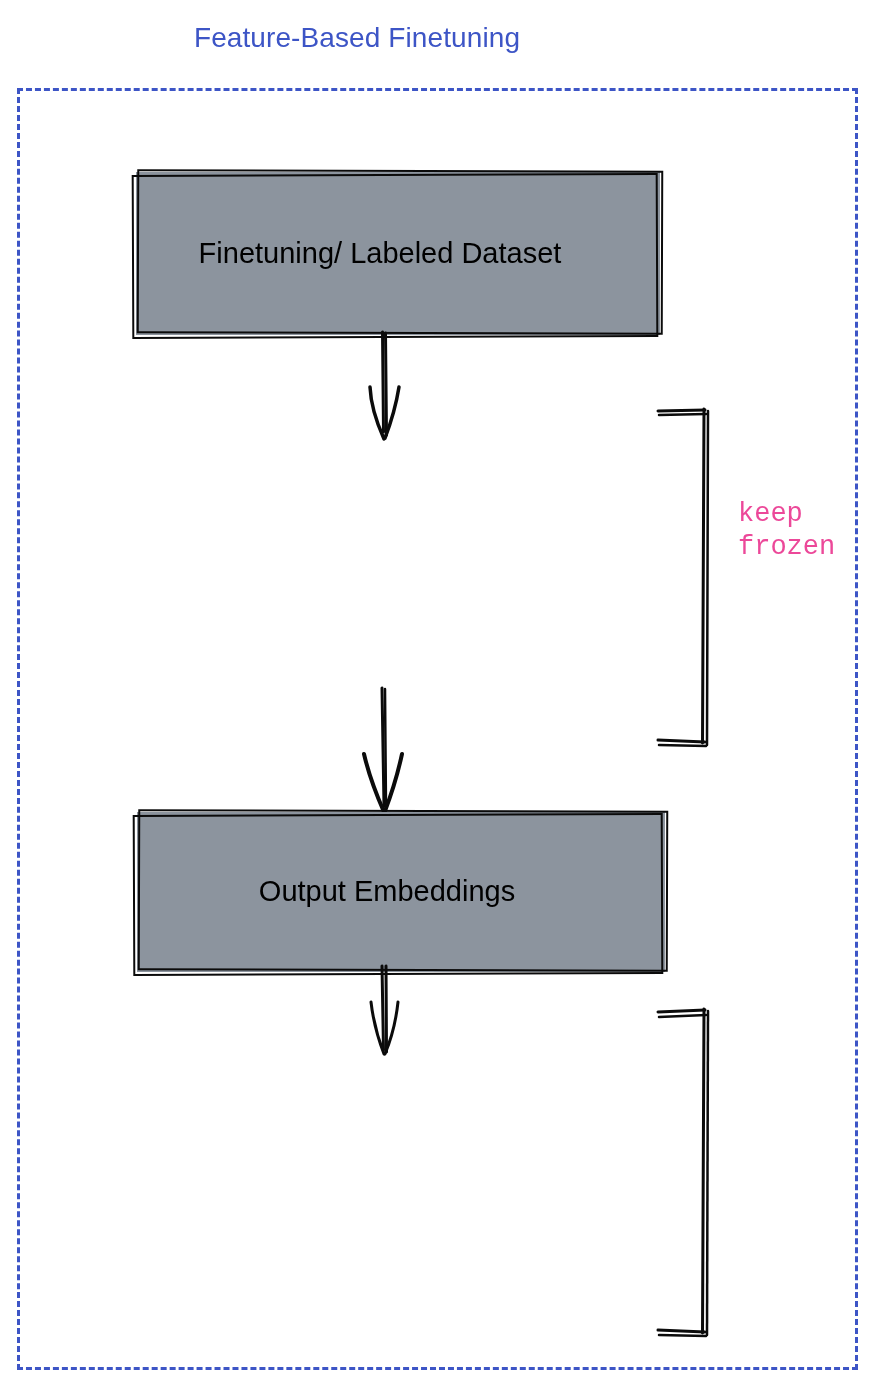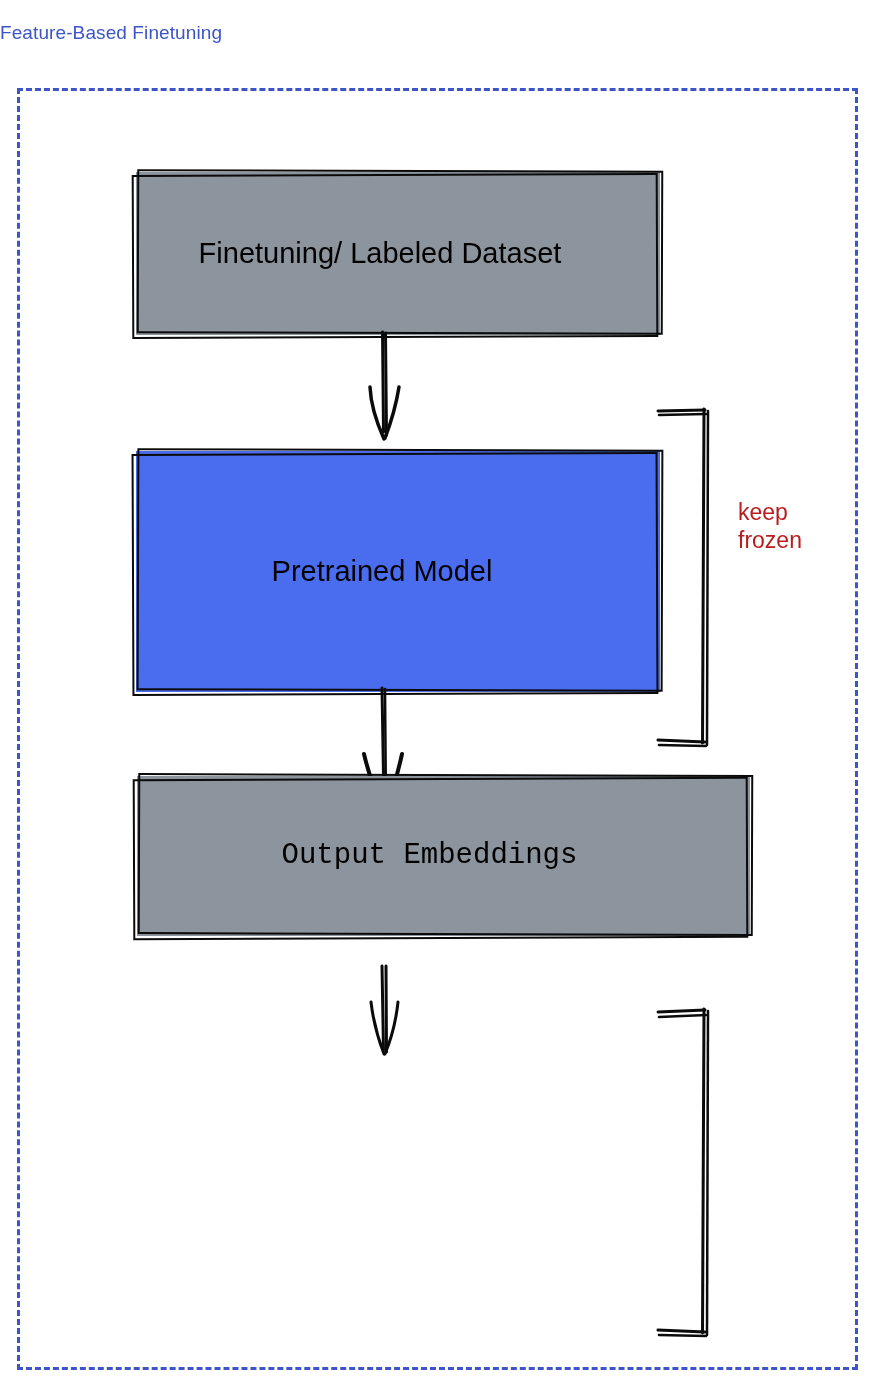--- a/index.html
+++ b/index.html
@@ -18,21 +18,22 @@
     position: absolute;
     left: 0; top: 0;
     width: 880px;
     height: 1393px;
   }
   .diagram-title {
     position: absolute;
     left: 0;
     top: 22px;
     width: 714px;
-    font-size: 19px;
+    text-align: center;
+    font-size: 28px;
     font-weight: 400;
     color: #3d55c6;
     letter-spacing: 0.1px;
     font-family: "Liberation Sans", sans-serif;
   }
   .frame {
     position: absolute;
     left: 17px;
     top: 88px;
     width: 841px;
@@ -77,21 +78,21 @@
     background: transparent;
   }
   .node .fill {
     position: absolute;
     left: 0; top: 0; right: 0; bottom: 0;
     z-index: 0;
   }
   
   #node-dataset { left: 136px; top: 172px; width: 524px; height: 163px; }
   #node-pretrained { left: 136px; top: 451px; width: 524px; height: 241px; }
-  #node-embeddings { left: 137px; top: 776px; width: 613px; height: 160px; font-family: Liberation Mono, monospace; }
+  #node-embeddings { left: 137px; top: 812px; width: 528px; height: 160px; }
   #node-classifier { left: 139px; top: 1052px; width: 526px; height: 240px; }
 
   #node-dataset .node-label { transform: translateX(-18px); }
   #node-pretrained .node-label { transform: translateX(-16px); }
   #node-embeddings .node-label { transform: translateX(-14px); }
   #node-classifier .node-label { transform: translateX(-14px); }
 
   .arrow-svg, .bracket-svg {
     position: absolute;
     overflow: visible;
@@ -99,23 +100,23 @@
   }
   #arrow-1 { left: 355px; top: 332px; width: 60px; height: 115px; }
   #arrow-2 { left: 352px; top: 688px; width: 64px; height: 128px; }
   #arrow-3 { left: 355px; top: 966px; width: 60px; height: 92px; }
 
   #bracket-frozen { left: 650px; top: 405px; width: 70px; height: 345px; }
   #bracket-train  { left: 650px; top: 1006px; width: 70px; height: 334px; }
 
   .side-label {
     position: absolute;
-    font-size: 23px;
-    color: #b91c1c;
-    font-family: Liberation Sans, sans-serif;
+    font-size: 27px;
+    color: #ec4899;
+    font-family: Liberation Mono, monospace;
     line-height: 1.22;
     white-space: pre-line;
   }
   #label-frozen { left: 738px; top: 498px; }
   #label-train  { left: 738px; top: 1094px; }
 </style>
 </head>
 <body>
 
 <div id="stage">
@@ -131,26 +132,20 @@
     <span class="node-label">Finetuning/ Labeled Dataset</span>
   </div>
 
   <svg class="arrow-svg" id="arrow-1" viewBox="0 0 60 115">
     <path d="M27.5 0 L28.5 100" stroke="#0b0b0b" stroke-width="3" fill="none" stroke-linecap="round"></path>
     <path d="M30.5 1 L31.5 103" stroke="#0b0b0b" stroke-width="3" fill="none" stroke-linecap="round"></path>
     <path d="M15 55 Q16 78 29 107" stroke="#0b0b0b" stroke-width="3.5" fill="none" stroke-linecap="round"></path>
     <path d="M44 55 Q40 80 30 106" stroke="#0b0b0b" stroke-width="3.5" fill="none" stroke-linecap="round"></path>
   </svg>
 
-  <div class="node" id="node-pretrained">
-    <div class="fill" style="background:#4a6df0"></div>
-    <div class="sketch-a"></div>
-    <div class="sketch-b"></div>
-    <span class="node-label">Pretrained Model</span>
-  </div>
 
   <svg class="bracket-svg" id="bracket-frozen" viewBox="0 0 70 345">
     <path d="M8 6 L55 5" stroke="#0b0b0b" stroke-width="3" fill="none" stroke-linecap="round"></path>
     <path d="M9 10 L56 9" stroke="#0b0b0b" stroke-width="2.5" fill="none" stroke-linecap="round"></path>
     <path d="M54 4 L52.5 338" stroke="#0b0b0b" stroke-width="3" fill="none" stroke-linecap="round"></path>
     <path d="M58 6 L57 340" stroke="#0b0b0b" stroke-width="2.5" fill="none" stroke-linecap="round"></path>
     <path d="M8 335 L55 337" stroke="#0b0b0b" stroke-width="3" fill="none" stroke-linecap="round"></path>
     <path d="M9 340 L56 341" stroke="#0b0b0b" stroke-width="2.5" fill="none" stroke-linecap="round"></path>
   </svg>
 

